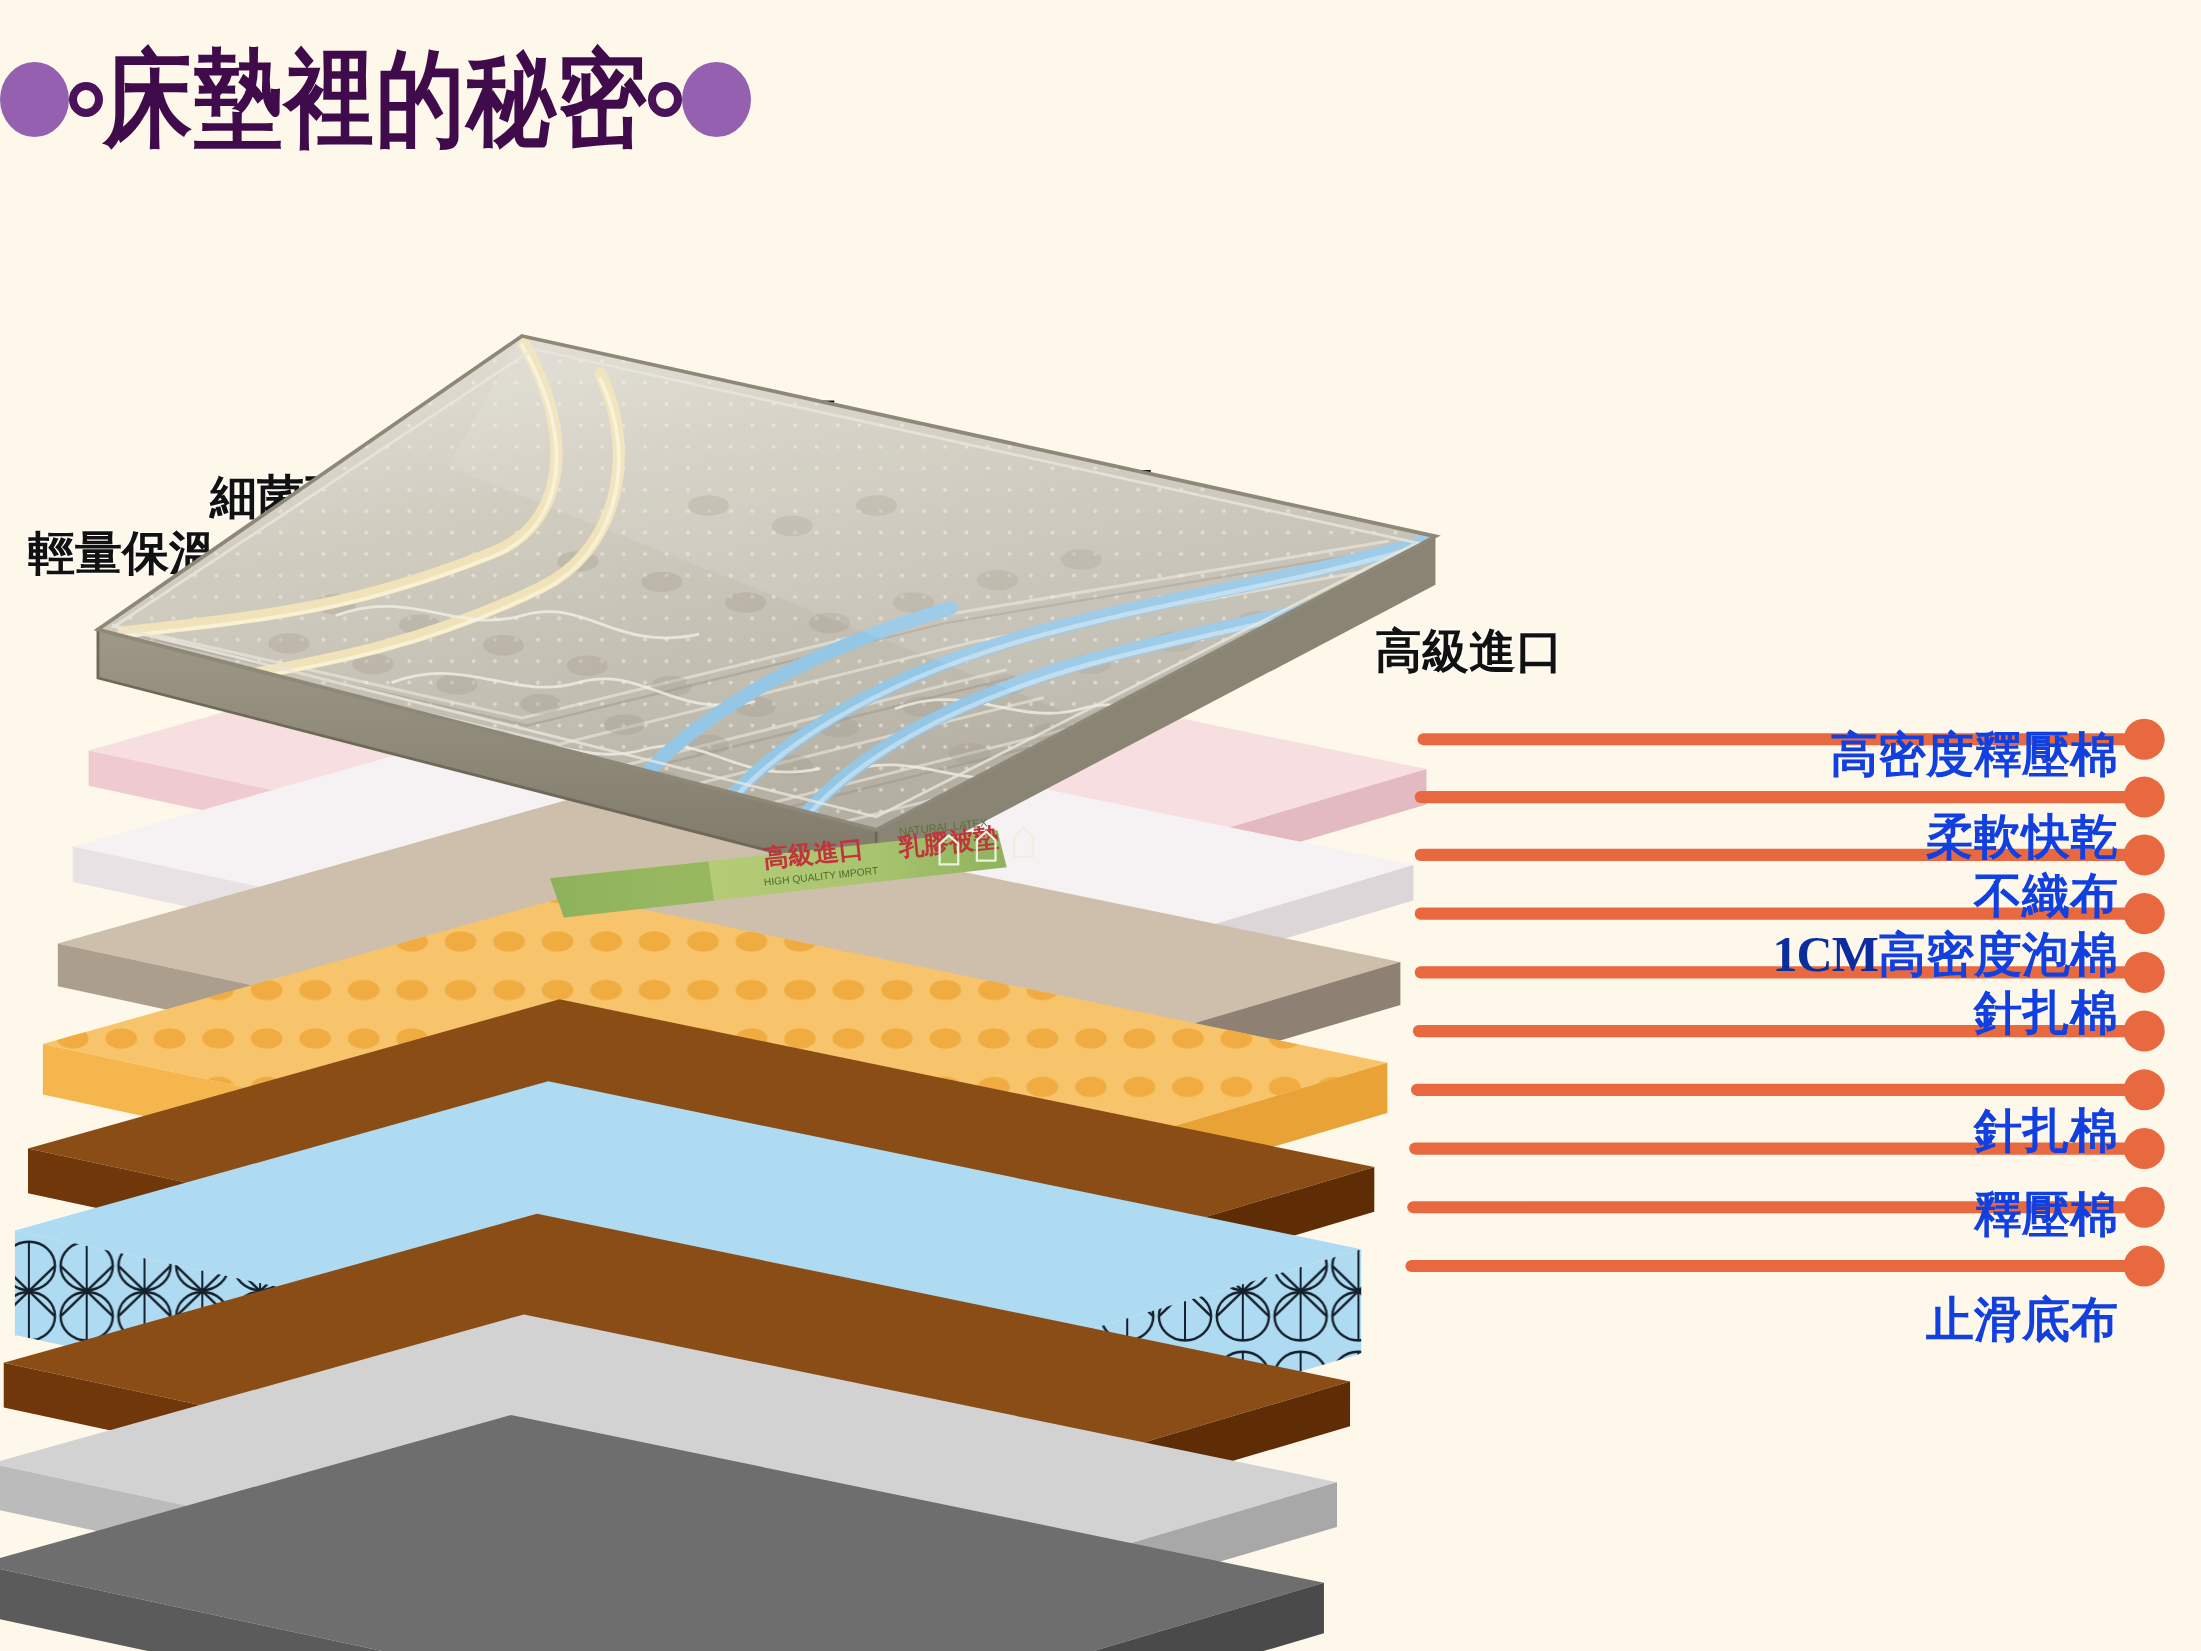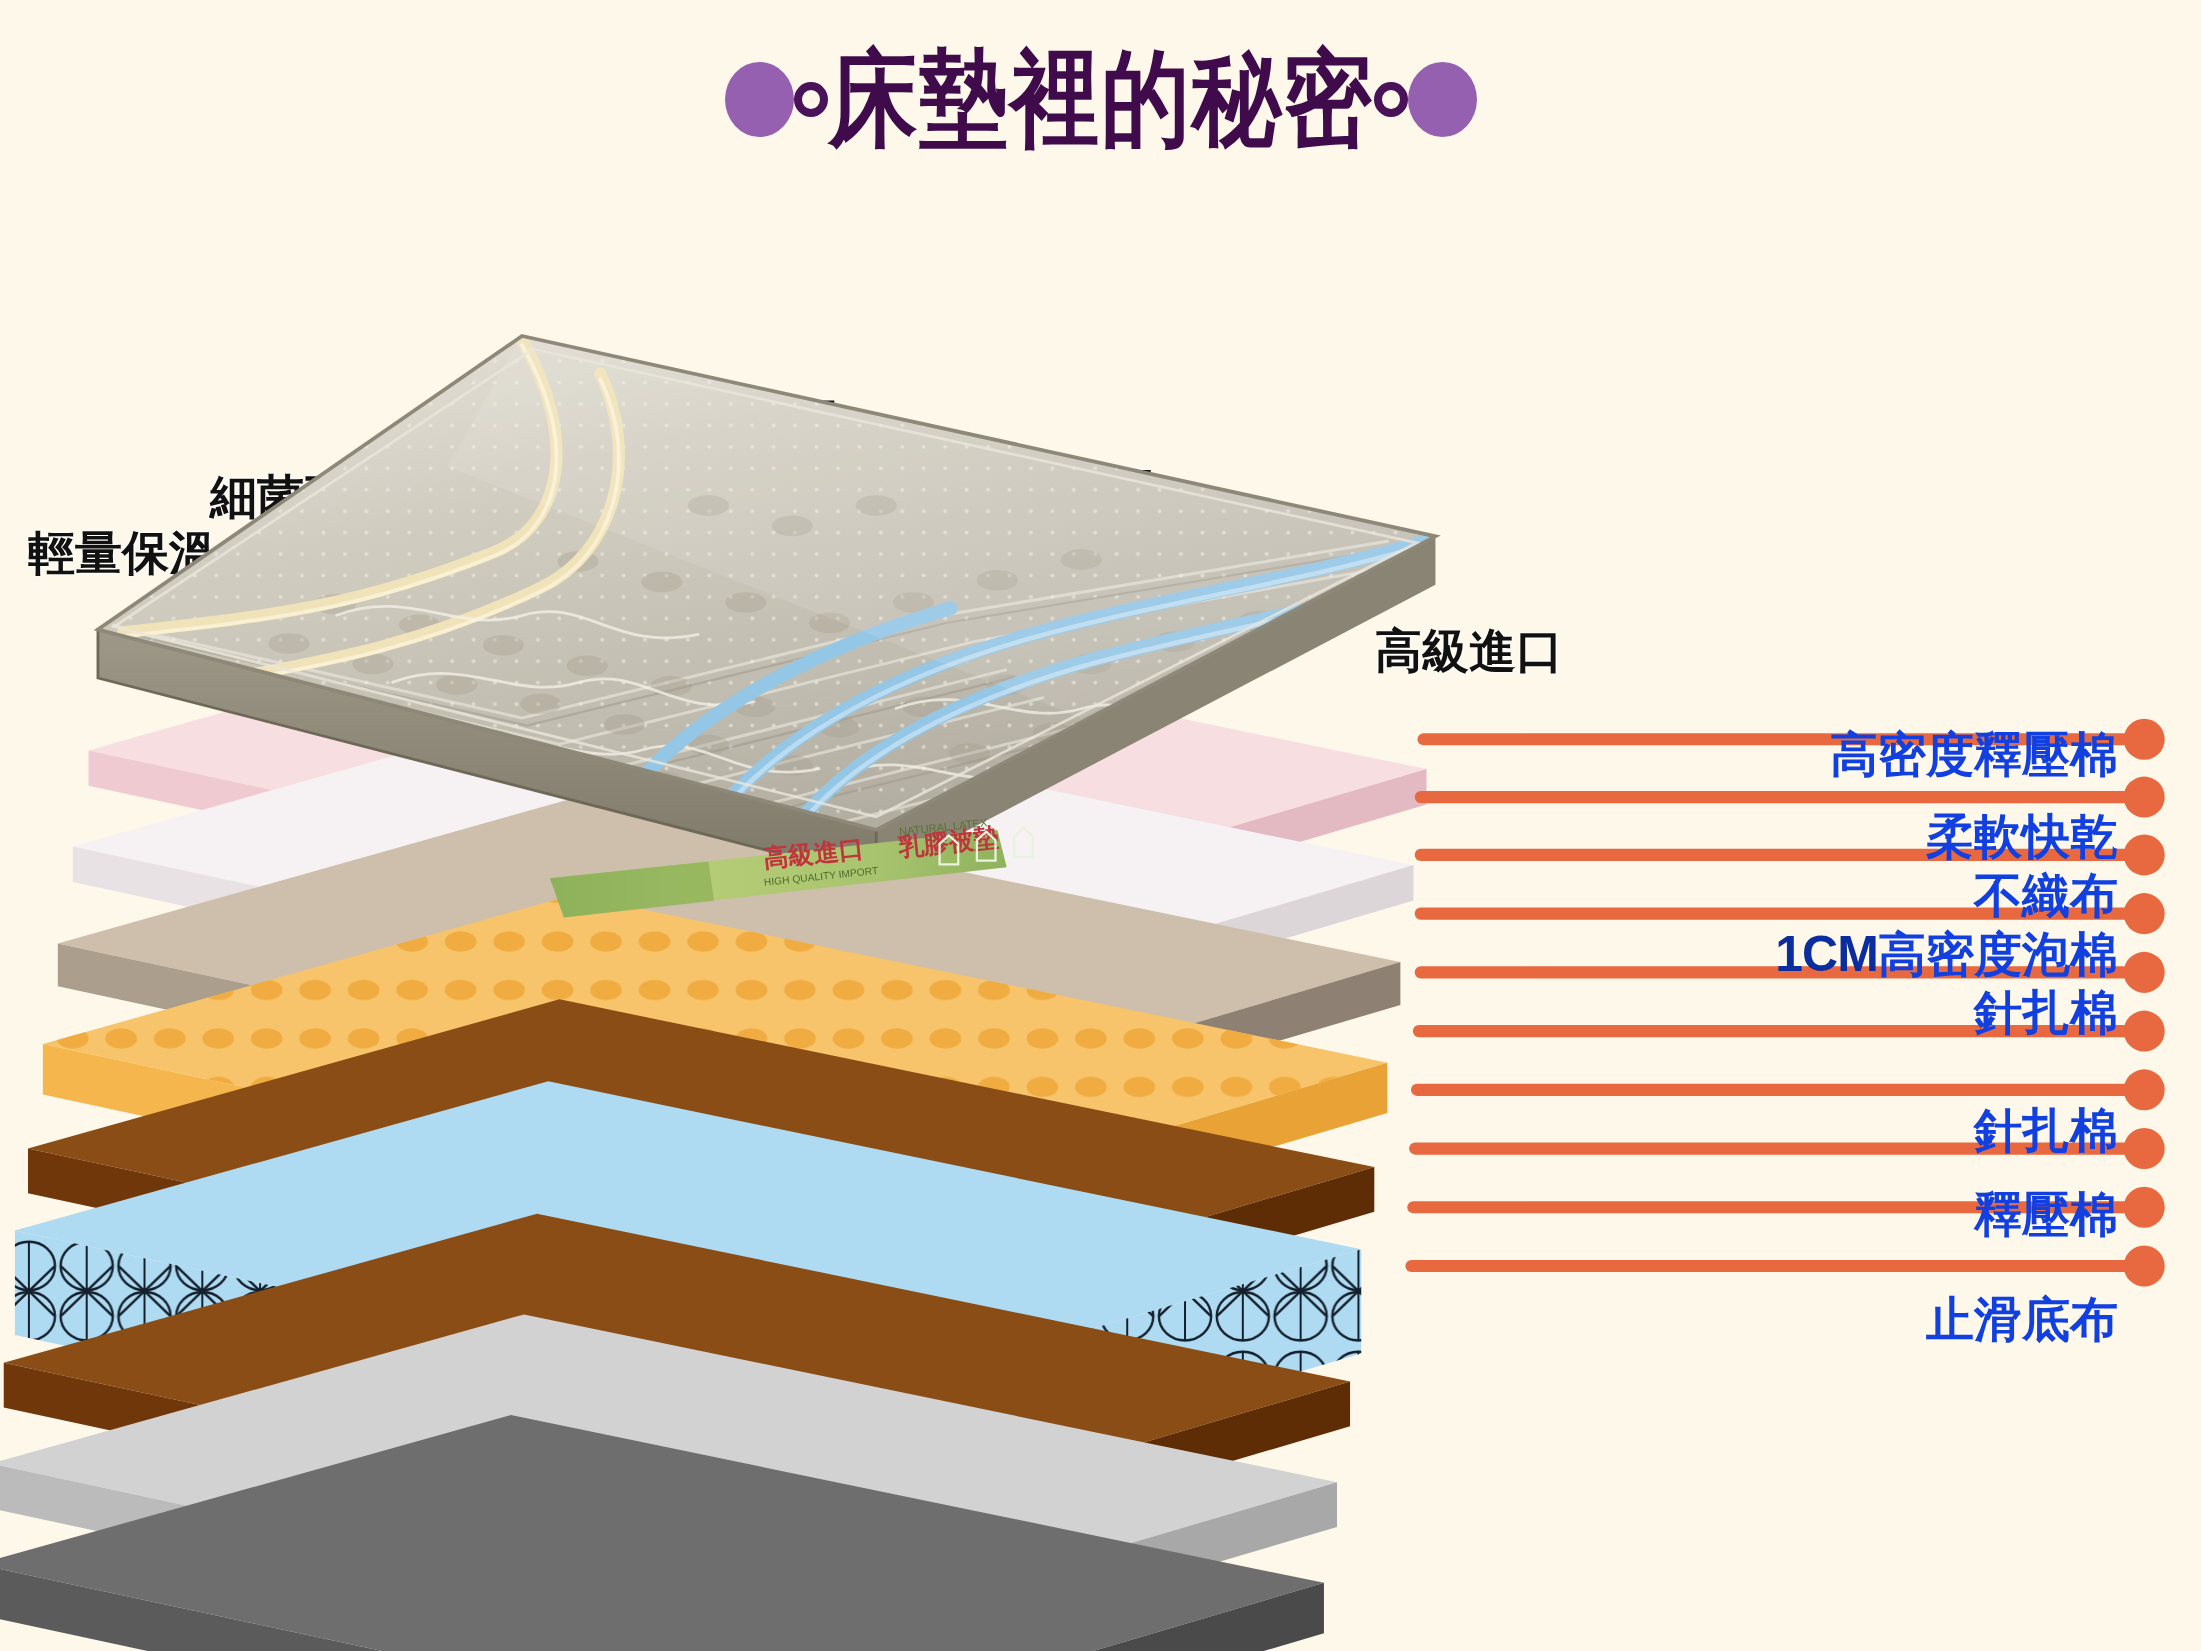--- a/index.html
+++ b/index.html
@@ -7,21 +7,21 @@
     width:2202px;height:1652px;
     background:#FDF8EA;
     font-family:"Liberation Sans","DejaVu Sans",sans-serif;
     overflow:hidden;position:relative;
   }
   #stage{position:absolute;left:0;top:0;width:2202px;height:1652px;}
 
   
   .title-row{
     position:absolute;left:0;top:39px;width:2202px;height:121px;
-    display:flex;align-items:center;justify-content:center;gap:0;
+    display:flex;align-items:center;gap:0;
   }
   .dot-big{width:69px;height:75px;border-radius:50%;background:#9460AF;flex:0 0 auto;}
   .dot-ring{width:34px;height:35px;border-radius:50%;border:8.4px solid #4A1258;box-sizing:border-box;flex:0 0 auto;}
   .title-text{
     font-family:"DejaVu Sans","Liberation Sans",sans-serif;
     font-size:89px;font-weight:bold;color:#3F0B4A;
     letter-spacing:1.9px;white-space:nowrap;line-height:1;
     transform:scaleY(1.18);
   }
 
@@ -49,21 +49,21 @@
 
   
   .rlabel{
     position:absolute;white-space:nowrap;
     font-family:"DejaVu Sans","Liberation Sans",sans-serif;
     font-weight:bold;font-size:48px;color:#1240E0;
     transform:translate(-100%,-50%);
     z-index:30;line-height:1;
   }
   .rlabel .cm{
-    font-family:Liberation Sans, sans-serif;
+    font-family:Liberation Serif, serif;
     color:#0B2D9E;font-weight:bold;font-size:50px;
     letter-spacing:-0.9px;
   }
 </style>
 </head>
 <body>
 
 <div id="stage">
 
   <div class="title-row">

